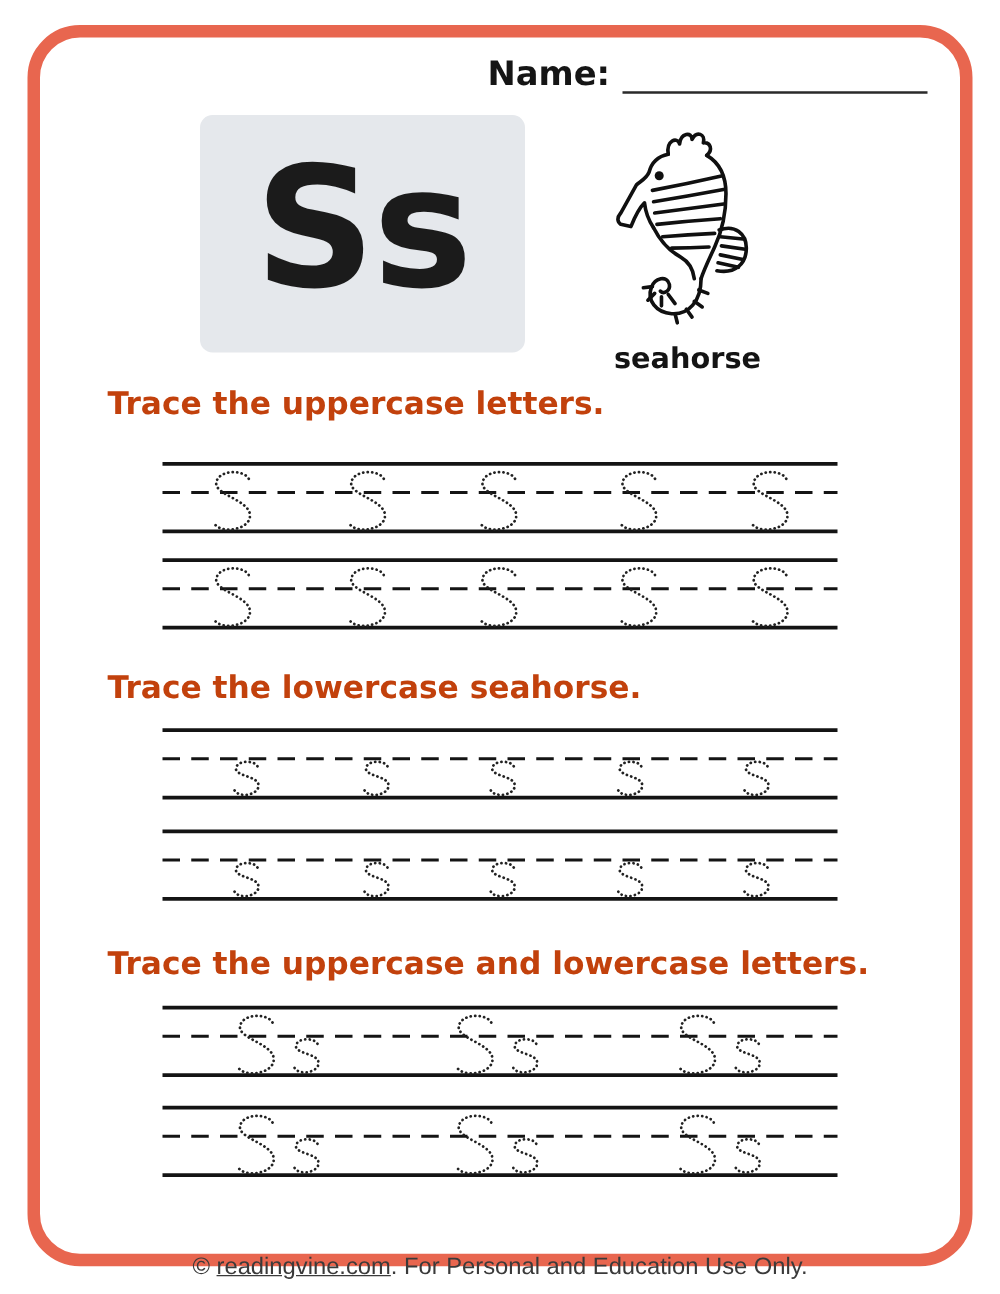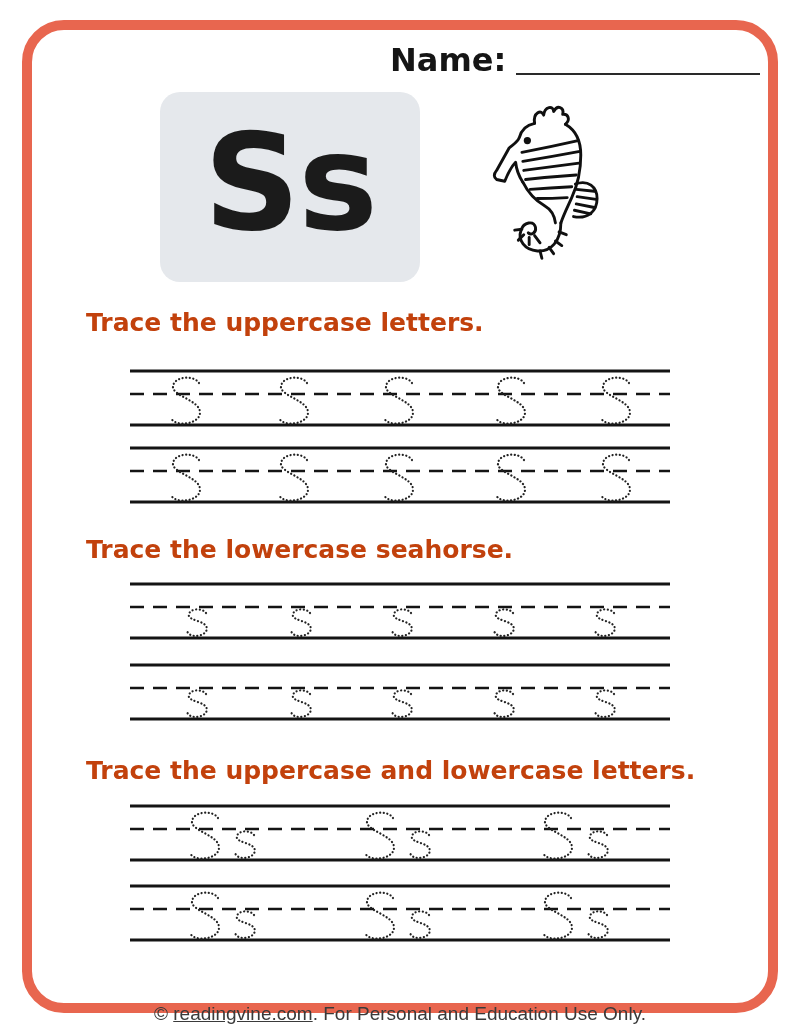--- a/index.html
+++ b/index.html
@@ -3,25 +3,25 @@
 <meta charset="utf-8">
 <style>
   * { margin: 0; padding: 0; box-sizing: border-box; }
   html, body { width: 800px; height: 1035px; background: #ffffff; position: relative; overflow: hidden;
                font-family: "DejaVu Sans", "Liberation Sans", sans-serif; }
 
   .frame { position: absolute; left: 22px; right: 22px; top: 20px; bottom: 22px;
            border: 10px solid #E8664F; border-radius: 42px; pointer-events: none; }
 
   .name-row { position: absolute; left: 390px; top: 44px; display: flex; align-items: flex-end; }
-  .name-label { font-size: 32px; font-weight: 700; color: #151515; line-height: 32px; }
+  .name-label { font-size: 27px; font-weight: 700; color: #151515; line-height: 32px; }
   .name-line { width: 244px; border-bottom: 2.5px solid #2a2a2a; margin-left: 10px; margin-bottom: 1px; }
 
   .letter-card { position: absolute; left: 160px; top: 92px; width: 260px; height: 190px;
-                 background: #E5E8EC; border-radius: 20px;
+                 background: #E5E8EC; border-radius: 10px;
                  display: flex; align-items: center; justify-content: center; }
   .letter-card .big-letters { font-size: 134px; font-weight: 700; color: #1b1b1b; letter-spacing: -2px;
                               line-height: 1; transform: translateY(-4px); }
 
   .figure { position: absolute; left: 460px; top: 98px; width: 180px; text-align: center; }
   .figure svg { display: block; margin: 0 auto; }
   .figure .caption { margin-top: 4px; font-size: 23px; font-weight: 600; color: #141414; }
 
   .section-heading { position: absolute; left: 86px; font-size: 25px; font-weight: 700; color: #c2410c; line-height: 30px; }
   #heading-uppercase { top: 308px; }
@@ -95,20 +95,21 @@
       <path d="M44,145 L36,146"></path>
 
       <path d="M85,148 L93,151"></path>
       <path d="M81,158 L88,163"></path>
       <path d="M74,165 L79,172"></path>
       <path d="M64,169 L66,177"></path>
 
       <circle cx="50" cy="47" r="4" fill="#101010" stroke="none"></circle>
     </g>
   </svg>
+  <div class="caption">seahorse</div>
 </div>
 
 <div class="section-heading" id="heading-uppercase">Trace the uppercase letters.</div>
 
 <svg class="trace-row" style="top:369px" width="540" height="58" viewBox="0 0 540 58">
   <line class="solid" x1="0" y1="2" x2="540" y2="2"></line>
   <line class="dash" x1="0" y1="25" x2="540" y2="25"></line>
   <line class="solid" x1="0" y1="56" x2="540" y2="56"></line>
   <g aria-label="S">
     <use href="#glyph-S" class="trace" x="37" y="6"></use>

